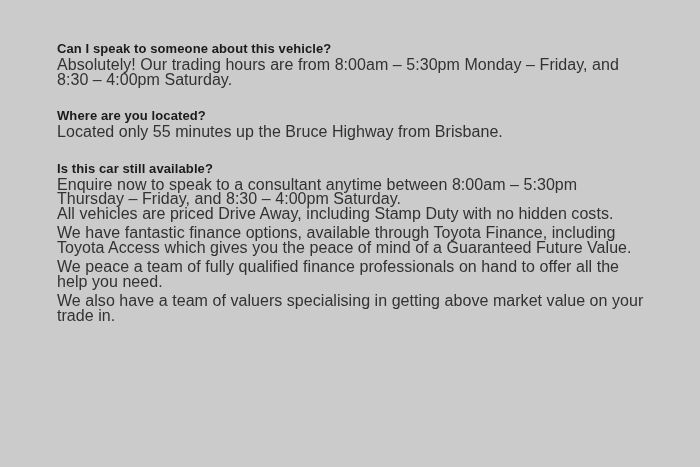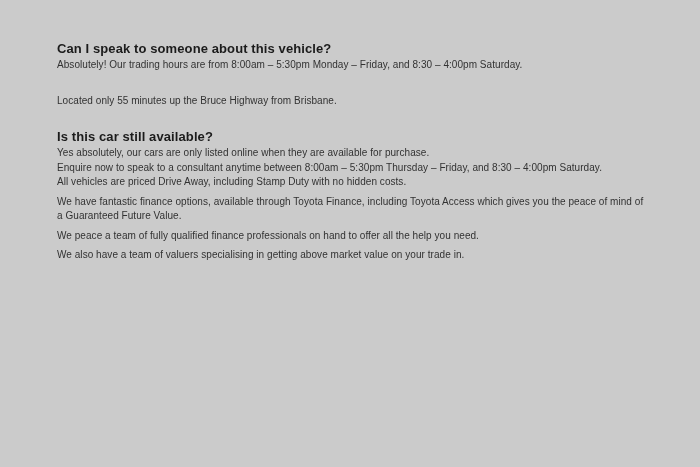--- a/index.html
+++ b/index.html
@@ -28,21 +28,21 @@
   .faq-section + .faq-section { margin-top: 21px; }
   .faq-question {
     font-size: 13px;
     font-weight: 700;
     line-height: 15px;
     color: #1b1b1b;
     letter-spacing: 0.1px;
     margin: 0 0 2px 0;
   }
   .faq-answer {
-    font-size: 10px;
+    font-size: 16px;
     font-weight: 400;
     line-height: 14.5px;
     color: #323232;
     letter-spacing: 0.05px;
     margin: 0 0 5px 0;
   }
   .faq-answer:last-child { margin-bottom: 0; }
   .answer-line { display: block; }
 </style>
 </head>
@@ -50,27 +50,27 @@
 
 <div class="page">
   <div class="faq-panel">
 
     <section class="faq-section">
       <h2 class="faq-question">Can I speak to someone about this vehicle?</h2>
       <p class="faq-answer">Absolutely! Our trading hours are from 8:00am – 5:30pm Monday – Friday, and 8:30 – 4:00pm Saturday.</p>
     </section>
 
     <section class="faq-section">
+      <h2 class="faq-question">Where are you located?</h2>
       <p class="faq-answer">Located only 55 minutes up the Bruce Highway from Brisbane.</p>
     </section>
 
     <section class="faq-section">
       <h2 class="faq-question">Is this car still available?</h2>
       <p class="faq-answer">
-        <span class="answer-line">Yes absolutely, our cars are only listed online when they are available for purchase.</span>
         <span class="answer-line">Enquire now to speak to a consultant anytime between 8:00am – 5:30pm Thursday – Friday, and 8:30 – 4:00pm Saturday.</span>
         <span class="answer-line">All vehicles are priced Drive Away, including Stamp Duty with no hidden costs.</span>
       </p>
       <p class="faq-answer">We have fantastic finance options, available through Toyota Finance, including Toyota Access which gives you the peace of mind of a Guaranteed Future Value.</p>
       <p class="faq-answer">We peace a team of fully qualified finance professionals on hand to offer all the help you need.</p>
       <p class="faq-answer">We also have a team of valuers specialising in getting above market value on your trade in.</p>
     </section>
 
   </div>
 </div>

